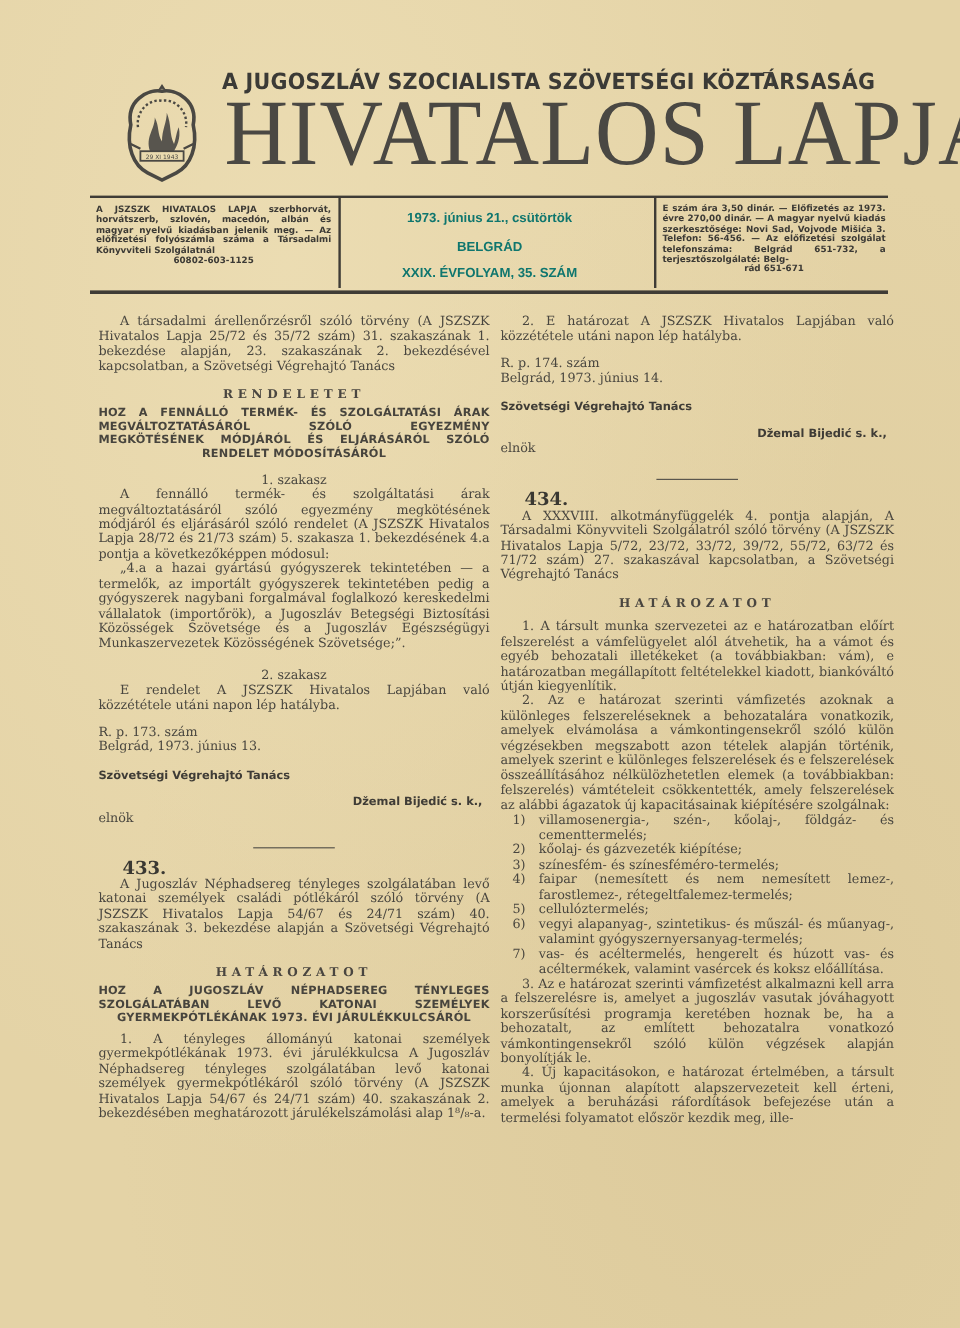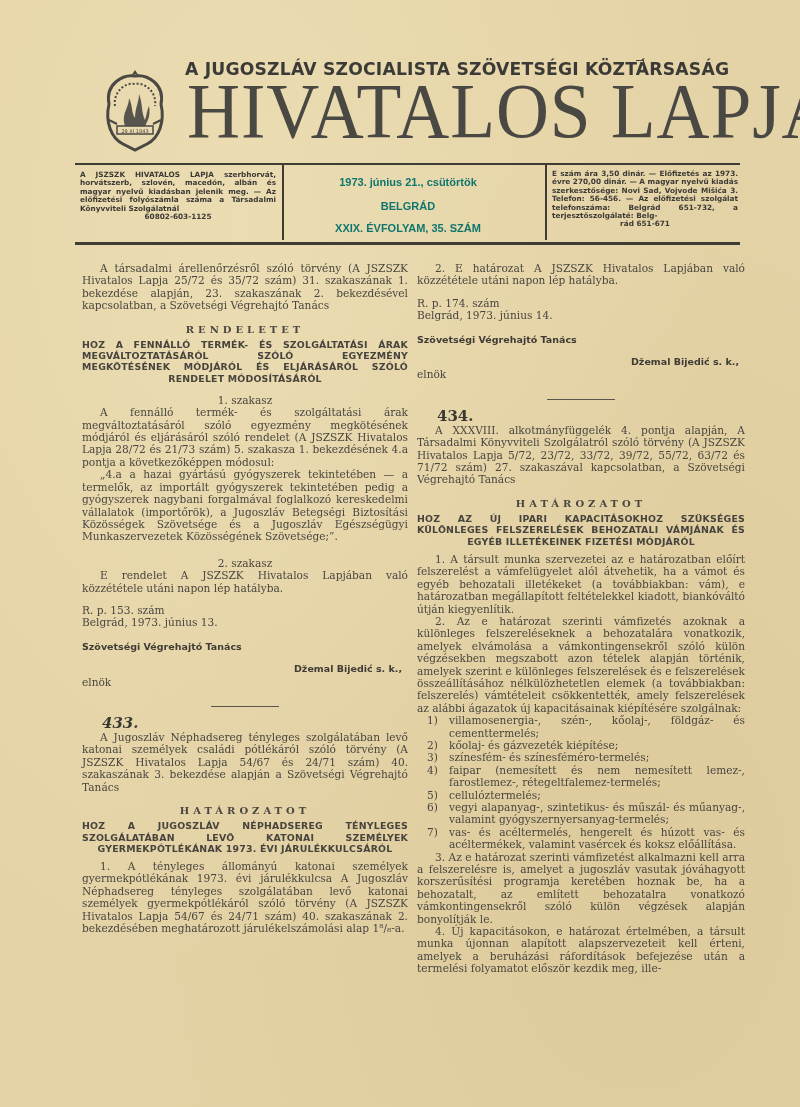--- a/index.html
+++ b/index.html
@@ -131,49 +131,48 @@
   <div class="col col-left">
     <div class="p">A társadalmi árellenőrzésről szóló törvény (A JSZSZK Hivatalos Lapja 25/72 és 35/72 szám) 31. szakaszának 1. bekezdése alapján, 23. szakaszának 2. bekezdésével kapcsolatban, a Szövetségi Végrehajtó Tanács</div>
     <div class="decree">RENDELETET</div>
     <div class="subject">HOZ A FENNÁLLÓ TERMÉK- ÉS SZOLGÁLTATÁSI ÁRAK MEGVÁLTOZTATÁSÁRÓL SZÓLÓ EGYEZMÉNY MEGKÖTÉSÉNEK MÓDJÁRÓL ÉS ELJÁRÁSÁRÓL SZÓLÓ RENDELET MÓDOSÍTÁSÁRÓL</div>
     <div class="section">1. szakasz</div>
     <div class="p">A fennálló termék- és szolgáltatási árak megváltoztatásáról szóló egyezmény megkötésének módjáról és eljárásáról szóló rendelet (A JSZSZK Hivatalos Lapja 28/72 és 21/73 szám) 5. szakasza 1. bekezdésének 4.a pontja a következőképpen módosul:</div>
     <div class="p">„4.a a hazai gyártású gyógyszerek tekintetében — a termelők, az importált gyógyszerek tekintetében pedig a gyógyszerek nagybani forgalmával foglalkozó kereskedelmi vállalatok (importőrök), a Jugoszláv Betegségi Biztosítási Közösségek Szövetsége és a Jugoszláv Egészségügyi Munkaszervezetek Közösségének Szövetsége;”.</div>
     <div class="section" style="margin-top:14px;">2. szakasz</div>
     <div class="p">E rendelet A JSZSZK Hivatalos Lapjában való közzététele utáni napon lép hatályba.</div>
     <div class="gap10"></div>
-    <div class="p noindent">R. p. 153. szám</div>
+    <div class="p noindent">R. p. 173. szám</div>
     <div class="p noindent">Belgrád, 1973. június 13.</div>
     <div class="sig-body">Szövetségi Végrehajtó Tanács</div>
     <div class="sig-name">Džemal Bijedić s. k.,</div>
     <div class="sig-role">elnök</div>
     <div class="short-rule"></div>
 
-    <div class="num" style="margin-top:8px;font-style:italic;">433.</div>
+    <div class="num" style="margin-top:8px;">433.</div>
     <div class="p">A Jugoszláv Néphadsereg tényleges szolgálatában levő katonai személyek családi pótlékáról szóló törvény (A JSZSZK Hivatalos Lapja 54/67 és 24/71 szám) 40. szakaszának 3. bekezdése alapján a Szövetségi Végrehajtó Tanács</div>
     <div class="decree">HATÁROZATOT</div>
     <div class="subject">HOZ A JUGOSZLÁV NÉPHADSEREG TÉNYLEGES SZOLGÁLATÁBAN LEVŐ KATONAI SZEMÉLYEK GYERMEKPÓTLÉKÁNAK 1973. ÉVI JÁRULÉKKULCSÁRÓL</div>
     <div class="gap6"></div>
     <div class="p">1. A tényleges állományú katonai személyek gyermekpótlékának 1973. évi járulékkulcsa A Jugoszláv Néphadsereg tényleges szolgálatában levő katonai személyek gyermekpótlékáról szóló törvény (A JSZSZK Hivatalos Lapja 54/67 és 24/71 szám) 40. szakaszának 2. bekezdésében meghatározott járulékelszámolási alap 1⁸/₈-a.</div>
   </div>
 
   <div class="col col-right">
     <div class="p">2. E határozat A JSZSZK Hivatalos Lapjában való közzététele utáni napon lép hatályba.</div>
     <div class="gap10"></div>
     <div class="p noindent">R. p. 174. szám</div>
     <div class="p noindent">Belgrád, 1973. június 14.</div>
     <div class="sig-body">Szövetségi Végrehajtó Tanács</div>
     <div class="sig-name">Džemal Bijedić s. k.,</div>
     <div class="sig-role">elnök</div>
     <div class="short-rule"></div>
 
     <div class="num" style="margin-top:8px;">434.</div>
     <div class="p">A XXXVIII. alkotmányfüggelék 4. pontja alapján, A Társadalmi Könyvviteli Szolgálatról szóló törvény (A JSZSZK Hivatalos Lapja 5/72, 23/72, 33/72, 39/72, 55/72, 63/72 és 71/72 szám) 27. szakaszával kapcsolatban, a Szövetségi Végrehajtó Tanács</div>
     <div class="decree">HATÁROZATOT</div>
-    <div class="subject">HOZ AZ ÚJ IPARI KAPACITÁSOKHOZ SZÜKSÉGES KÜLÖNLEGES FELSZERELÉSEK BEHOZATALI VÁMJÁNAK ÉS EGYÉB ILLETÉKEINEK FIZETÉSI MÓDJÁRÓL</div>
     <div class="gap6"></div>
     <div class="p">1. A társult munka szervezetei az e határozatban előírt felszerelést a vámfelügyelet alól átvehetik, ha a vámot és egyéb behozatali illetékeket (a továbbiakban: vám), e határozatban megállapított feltételekkel kiadott, biankóváltó útján kiegyenlítik.</div>
     <div class="p">2. Az e határozat szerinti vámfizetés azoknak a különleges felszereléseknek a behozatalára vonatkozik, amelyek elvámolása a vámkontingensekről szóló külön végzésekben megszabott azon tételek alapján történik, amelyek szerint e különleges felszerelések és e felszerelések összeállításához nélkülözhetetlen elemek (a továbbiakban: felszerelés) vámtételeit csökkentették, amely felszerelések az alábbi ágazatok új kapacitásainak kiépítésére szolgálnak:</div>
     <div class="list">
       <div class="list-item">
           <span class="n">1)</span>
           <span class="t">villamosenergia-, szén-, kőolaj-, földgáz- és cementtermelés;</span>
         </div>
       <div class="list-item">
           <span class="n">2)</span>

